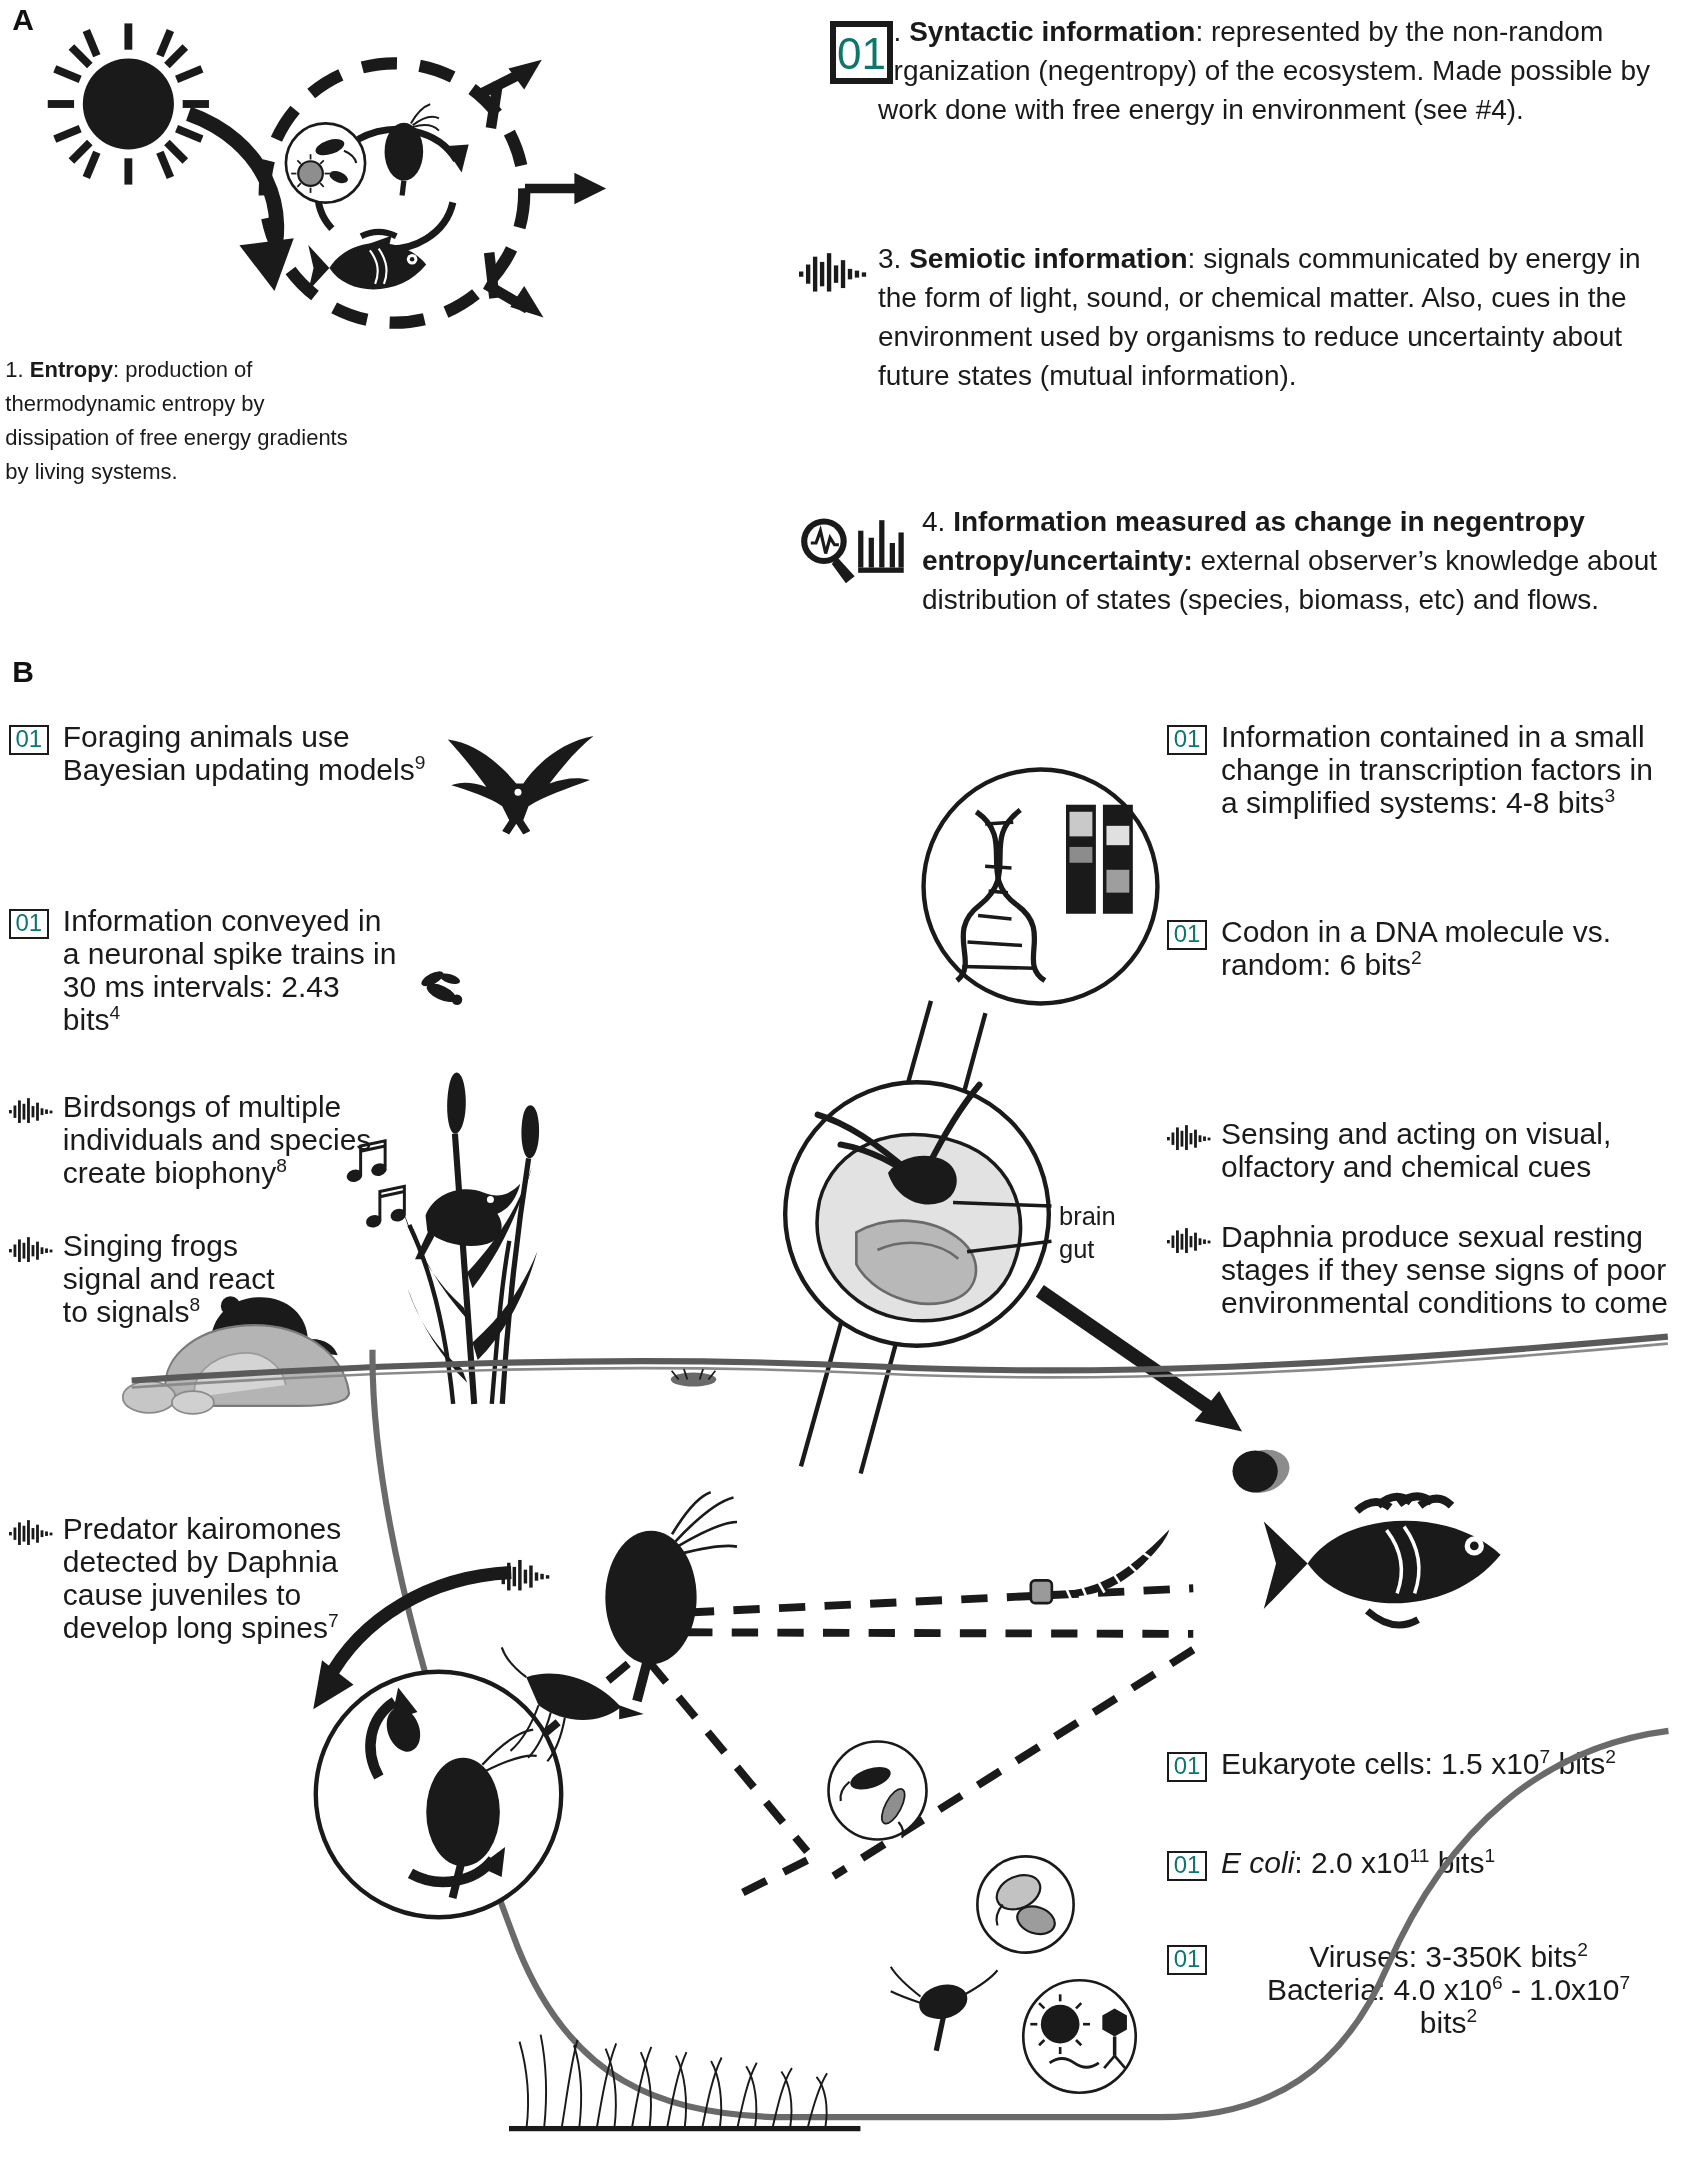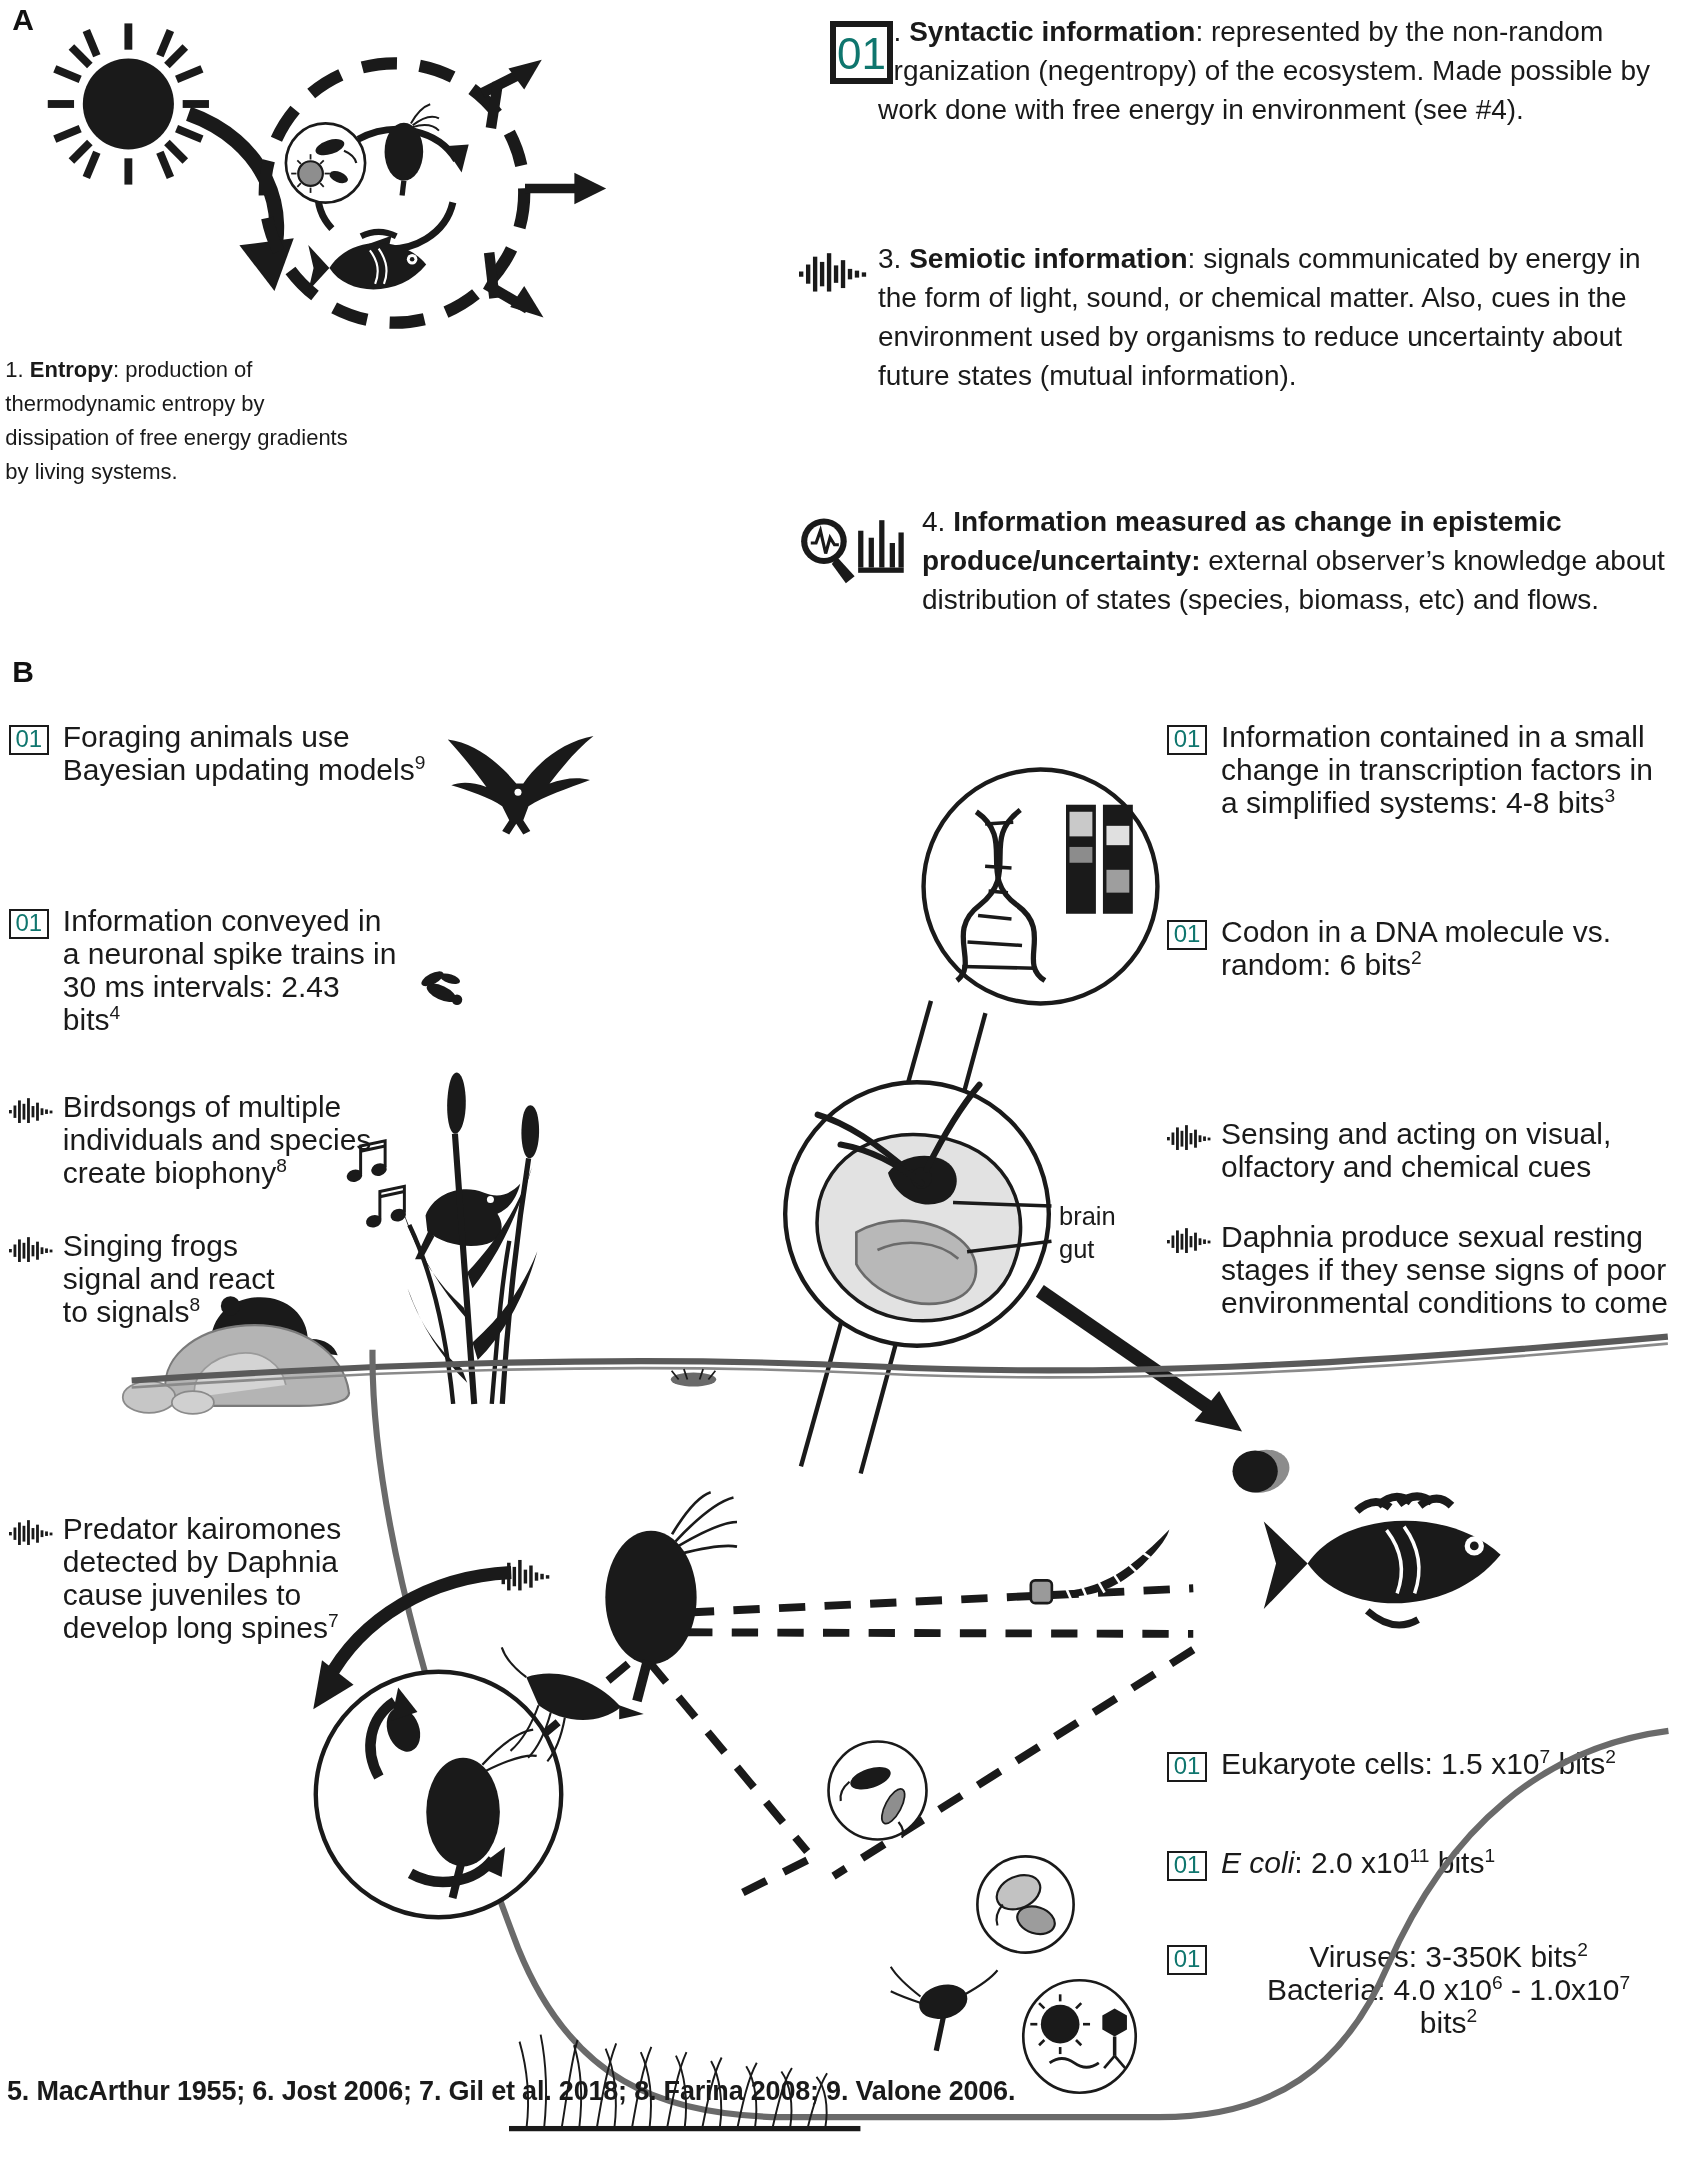--- a/index.html
+++ b/index.html
@@ -189,21 +189,21 @@
       <rect x="72" y="62" width="52" height="6"></rect>
       <rect x="72" y="20" width="6" height="42"></rect>
       <rect x="84" y="28" width="6" height="34"></rect>
       <rect x="96" y="8" width="6" height="54"></rect>
       <rect x="108" y="34" width="6" height="28"></rect>
       <rect x="118" y="22" width="6" height="40"></rect>
     </g>
   </svg>
   <div class="a-txt cond" style="font-size:28px;line-height:39px;">
     <span>4.</span>
-    <b>Information measured as change in epistemic produce/uncertainty:</b><span> external observer’s knowledge about distribution of states (species, biomass, etc) and flows.</span>
+    <b>Information measured as change in negentropy entropy/uncertainty:</b><span> external observer’s knowledge about distribution of states (species, biomass, etc) and flows.</span>
   </div>
 </div>
 
 <div class="abs panel-letter" style="left:12.3px;top:657px;">B</div>
 
 <div class="blk" style="left:8.8px;top:720px;width:456px;">
   <div class="icon01 sm abs" style="left:0;top:5.3px;">01</div>
   <div class="txt" style="padding-left:54px;">
     <span>Foraging animals use Bayesian updating models</span><sup>9</sup>
   </div>
@@ -695,15 +695,14 @@
   <ellipse cx="45" cy="20" rx="26" ry="8" fill="#6a6a6a"></ellipse>
   <g stroke="#1a1a1a" stroke-width="2">
     <line x1="28" y1="20" x2="20" y2="10"></line>
       <line x1="38" y1="20" x2="34" y2="8"></line>
     <line x1="52" y1="20" x2="56" y2="8"></line>
       <line x1="62" y1="20" x2="70" y2="10"></line>
   </g>
 </svg>
 
 <div class="abs refs cond" style="left:7px;top:2072px;width:1668px;">
-  <div>5. MacArthur 1955; 6. Jost 2006; 7. Gil et al. 2018; 8. Farina 2008; 9. Valone 2006.</div>
 </div>
 
 
 </body></html>

